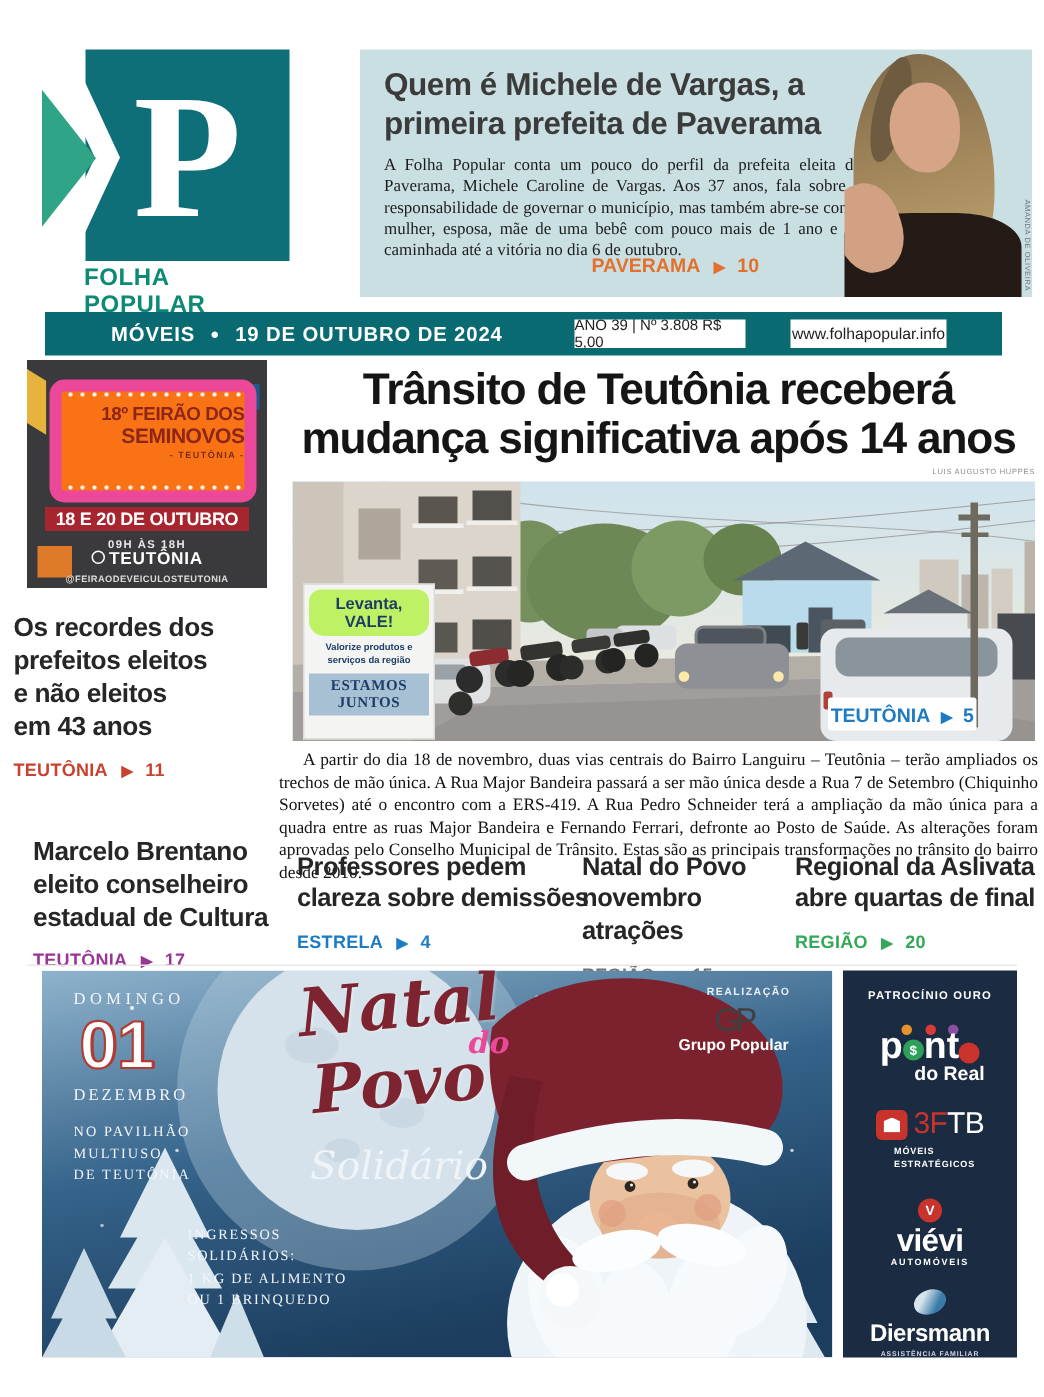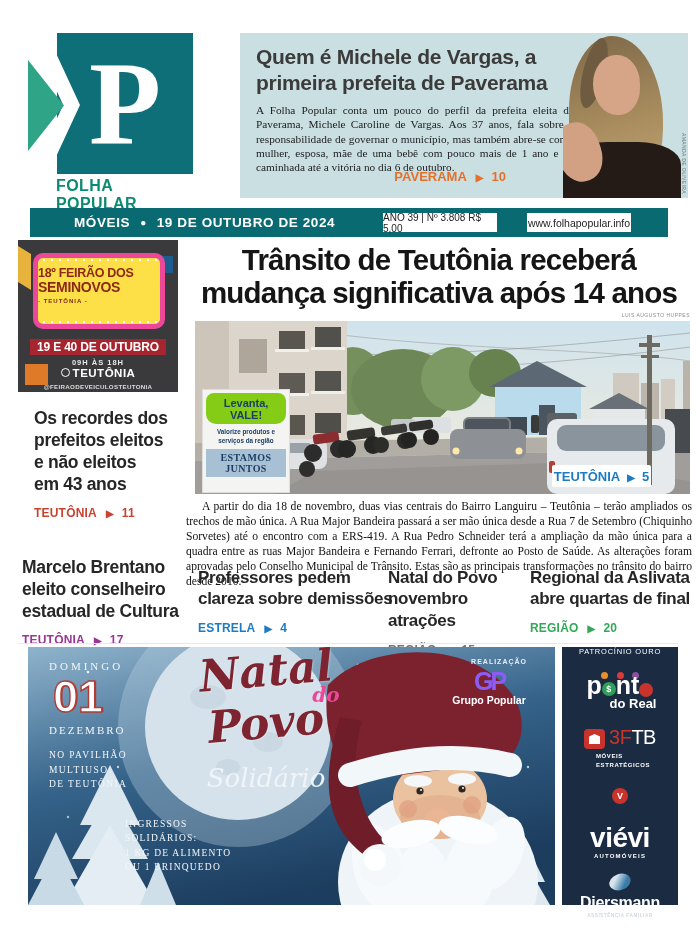--- a/index.html
+++ b/index.html
@@ -39,61 +39,61 @@
     display:flex;align-items:center;justify-content:center;}
   .db-edition{left:353px;width:114px;}
   .db-site{left:497px;width:104px;font-size:10.5px;}
 
   
   .feirao{left:18px;top:240px;width:160px;height:152px;background:#3a3a3c;overflow:hidden;}
   .fe-yellow{position:absolute;left:0;top:6px;width:13px;height:44px;background:#e7b33c;
     clip-path:polygon(0 0,100% 18%,100% 100%,0 82%);}
   .fe-blue{position:absolute;right:5px;top:16px;width:19px;height:17px;background:#1d5c8e;}
   .fe-orange{position:absolute;left:7px;bottom:7px;width:23px;height:21px;background:#df7a28;}
-  .fe-marquee{position:absolute;left:15px;top:13px;width:122px;height:66px;background:#fde047;
-    border:5px solid #ec4899;border-radius:10px;text-align:left;}
+  .fe-marquee{position:absolute;left:15px;top:13px;width:122px;height:66px;background:#f97316;
+    border:8px solid #ec4899;border-radius:10px;text-align:right;}
   .fe-bulbs{position:absolute;left:2px;right:2px;height:4px;
     background-image:radial-gradient(circle,#fff 1.1px,transparent 1.5px);background-size:8px 4px;}
   .fe-t1{margin-top:9px;font-size:12.5px;font-weight:800;color:#8c2718;letter-spacing:-.3px;line-height:1.05;}
   .fe-t2{font-size:14px;font-weight:800;color:#8c2718;letter-spacing:-.3px;line-height:1.1;}
   .fe-sub{font-size:6px;font-weight:800;color:#7c2a18;letter-spacing:1px;margin-top:2px;}
   .fe-dates{position:absolute;left:0;right:0;top:97px;text-align:center;}
   .fe-dates span{display:inline-block;background:#a6252f;color:#fff;font-size:12px;font-weight:800;
     padding:1px 7px;letter-spacing:-.2px;}
   .fe-hours{position:absolute;left:0;right:0;top:118px;text-align:center;color:#e9e9e9;font-size:7.5px;font-weight:700;letter-spacing:1px;}
   .fe-city{position:absolute;left:0;right:0;top:127px;text-align:center;color:#fff;font-size:11.5px;font-weight:800;letter-spacing:.5px;}
   .fe-pin{display:inline-block;width:7px;height:7px;border:1.4px solid #fff;border-radius:50%;margin-right:3px;vertical-align:0px;}
   .fe-handle{position:absolute;left:0;right:0;top:143px;text-align:center;color:#dcdcdc;font-size:6.2px;font-weight:700;letter-spacing:.3px;}
 
   
   .teaser-title{font-size:17.5px;font-weight:700;color:#262626;line-height:1.26;letter-spacing:-.3px;white-space:pre-line;}
   .tagrow{margin-top:11px;font-size:12px;font-weight:800;letter-spacing:.2px;}
   .arr::before{content:"▶";font-size:10px;margin:0 8px 0 9px;}
   .c-red{color:#c8432f;} .c-purple{color:#993695;} .c-blue{color:#1d7bc4;}
   .c-magenta{color:#737373;margin-top:12px;} .c-green{color:#33a858;} .c-orange{color:#e4702b;}
-  .lt1{left:34px;top:407px;width:158px;}
+  .lt1{left:9px;top:407px;width:158px;}
   .lt2{left:22px;top:556px;width:168px;}
   .bt{top:567px;} .bt1{left:198px;width:200px;} .bt2{left:388px;width:142px;} .bt3{left:530px;width:166px;}
   .bt .teaser-title{font-size:17px;}
 
   
   .headline{left:188px;top:243px;width:502px;text-align:center;font-size:29.5px;font-weight:800;
     color:#151515;line-height:1.13;letter-spacing:-.8px;white-space:pre-line;}
   .m-credit{left:188px;top:312px;width:502px;text-align:right;font-size:5px;color:#8a8a8a;letter-spacing:.5px;}
   .m-photo{left:195px;top:321px;width:495px;height:173px;overflow:hidden;background:#cfe3ed;}
   .tag5{left:552px;top:465px;width:99px;height:22px;background:#fff;border-radius:2px;
     display:flex;align-items:center;justify-content:center;font-size:13px;font-weight:800;}
   .tag5 .arr::before{margin:0 7px;}
   .m-body{left:186px;top:499px;width:506px;font-family:"Liberation Serif",serif;font-size:11.6px;
     line-height:1.3;text-align:justify;color:#111;text-indent:16px;}
 
   
   .levanta{left:202px;top:389px;width:88px;height:104px;background:#f4f4f2;border:1px solid #dcdcda;
     box-sizing:border-box;padding:3px;text-align:center;}
-  .lv-badge{background:#84cc16;border-radius:8px 8px 10px 10px;padding:4px 0 3px;}
+  .lv-badge{background:#bef264;border-radius:8px 8px 10px 10px;padding:4px 0 3px;}
   .lv-l1{font-size:11px;font-weight:800;color:#1c3d66;line-height:1.1;}
   .lv-l2{font-size:11px;font-weight:800;color:#1c3d66;line-height:1.1;}
   .lv-sub{font-size:6.3px;font-weight:700;color:#1c3d66;line-height:1.35;margin:4px 2px;}
   .lv-foot{background:#a7c0d4;padding:3px 0;font-family:"Liberation Serif",serif;font-weight:800;
     font-size:10px;color:#1c3d66;letter-spacing:.4px;line-height:1.1;}
 
   .hairline{left:18px;top:643px;width:660px;height:1px;background:#e8e8e8;}
 
   
   .natal{left:28px;top:647px;width:527px;height:258px;overflow:hidden;}
@@ -107,43 +107,43 @@
   .na-w1{font-family:"DejaVu Serif",serif;font-style:italic;font-weight:700;font-size:44px;color:#7e2430;
     display:block;transform:rotate(-5deg);text-shadow:1px 1px 2px rgba(255,255,255,.3);line-height:1;}
   .na-w2{font-family:"DejaVu Serif",serif;font-style:italic;font-weight:700;font-size:20px;color:#ec4899;
     display:block;margin:-8px 0 0 120px;line-height:1;}
   .na-w3{font-family:"DejaVu Serif",serif;font-style:italic;font-weight:700;font-size:44px;color:#7e2430;
     display:block;margin-top:-4px;transform:rotate(-5deg);text-shadow:1px 1px 2px rgba(255,255,255,.3);line-height:1;}
   .na-w4{font-family:"DejaVu Serif",serif;font-style:italic;font-size:26px;color:#eef4f8;display:block;margin-top:20px;line-height:1;}
   .na-tickets{left:97px;top:170px;font-size:9.5px;letter-spacing:1.2px;line-height:1.5;white-space:pre-line;}
   .na-real{right:28px;top:11px;font-family:"Liberation Sans",sans-serif;font-size:7px;font-weight:800;letter-spacing:1px;color:#e8eef4;}
   .na-gp{right:14px;top:22px;width:104px;text-align:center;font-family:"Liberation Sans",sans-serif;}
-  .na-gp-mark{font-size:25px;font-weight:700;color:#8b5cf6;letter-spacing:-3px;line-height:1;}
+  .na-gp-mark{font-size:22px;font-weight:400;color:#404040;letter-spacing:-3px;line-height:1;}
   .na-gp-name{font-size:10.5px;font-weight:700;color:#fff;margin-top:0px;}
 
   
   .sponsor{left:562px;top:647px;width:116px;height:258px;background:#1a2b42;text-align:center;color:#fff;}
-  .sp-header{margin-top:0;font-size:7.5px;font-weight:400;letter-spacing:.8px;}
+  .sp-header{margin-top:12px;font-size:7.5px;font-weight:700;letter-spacing:.8px;}
   .sp-dots{margin-top:9px;height:8px;}
   .sp-dots i{display:inline-block;width:7px;height:7px;border-radius:50%;margin:0 2px;}
   .sp-ponto-main{font-size:25px;font-weight:800;line-height:1;margin-top:0px;}
   .sp-o{display:inline-block;width:14px;height:14px;border-radius:50%;font-size:9px;font-weight:800;
     line-height:14px;vertical-align:2px;}
   .sp-ponto-sub{font-size:13px;font-weight:800;margin:-2px 0 0 26px;}
   .sp-3ftb{margin-top:15px;}
   .sp-house{display:inline-block;width:21px;height:20px;background:#c8342c;border-radius:4px;vertical-align:-5px;margin-right:4px;position:relative;}
   .sp-house::after{content:"";position:absolute;left:5px;top:5px;width:11px;height:10px;background:#fff;
     clip-path:polygon(50% 0,100% 25%,100% 100%,0 100%,0 25%);}
   .sp-3ftb-t{display:inline-block;font-size:20px;font-weight:400;letter-spacing:-.5px;}
   .sp-3ftb-t .r{color:#c8342c;} .sp-3ftb-t .w{color:#fff;}
   .sp-3ftb-sub{font-size:6px;font-weight:700;letter-spacing:.6px;line-height:1.45;margin:3px 0 0 34px;text-align:left;white-space:pre-line;}
   .sp-vievi{margin-top:16px;}
   .sp-vbadge{display:inline-block;width:16px;height:16px;border-radius:50%;background:#c8342c;color:#fff;
     font-size:9px;font-weight:800;line-height:16px;}
-  .sp-vievi-t{font-size:28px;font-weight:800;letter-spacing:-.5px;line-height:1;margin-top:20px;}
+  .sp-vievi-t{font-size:21px;font-weight:800;letter-spacing:-.5px;line-height:1;margin-top:2px;}
   .sp-vievi-sub{font-size:6px;font-weight:700;letter-spacing:1.2px;margin-top:1px;}
   .sp-diers{margin-top:15px;}
   .sp-shell{display:inline-block;width:22px;height:16px;border-radius:50% 50% 50% 50%;
     background:linear-gradient(135deg,#d8e4ec 30%,#3a7ca8 70%);transform:rotate(-20deg);}
   .sp-diers-t{font-size:16px;font-weight:700;letter-spacing:-.3px;line-height:1.15;}
   .sp-diers-sub{font-size:4.6px;font-weight:700;letter-spacing:.6px;color:#cfd8e2;}
 </style>
 </head>
 <body>
 
@@ -180,21 +180,21 @@
     <div class="fe-yellow"></div>
     <div class="fe-blue"></div>
     <div class="fe-orange"></div>
     <div class="fe-marquee">
       <div class="fe-bulbs" style="top:0;"></div>
       <div class="fe-t1">18º FEIRÃO DOS</div>
       <div class="fe-t2">SEMINOVOS</div>
       <div class="fe-sub">- TEUTÔNIA -</div>
       <div class="fe-bulbs" style="bottom:0;"></div>
     </div>
-    <div class="fe-dates"><span>19 E 40 DE OUTUBRO</span></div>
+    <div class="fe-dates"><span>18 E 20 DE OUTUBRO</span></div>
     <div class="fe-hours">09H ÀS 18H</div>
     <div class="fe-city"><span class="fe-pin"></span><span>TEUTÔNIA</span></div>
     <div class="fe-handle">@FEIRAODEVEICULOSTEUTONIA</div>
   </div>
 
   <div class="abs lt1">
     <div class="teaser-title">Os recordes dos
 prefeitos eleitos
 e não eleitos
 em 43 anos</div>

